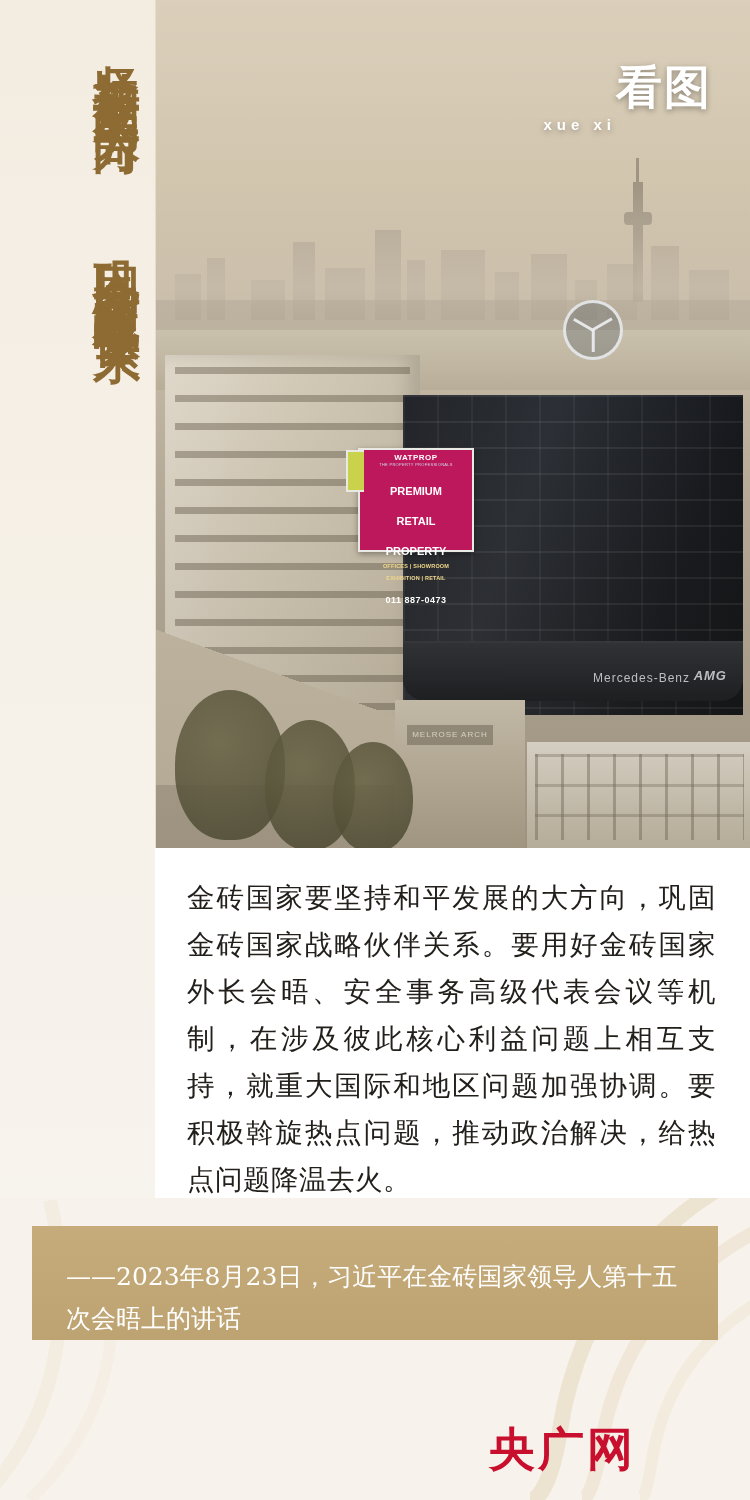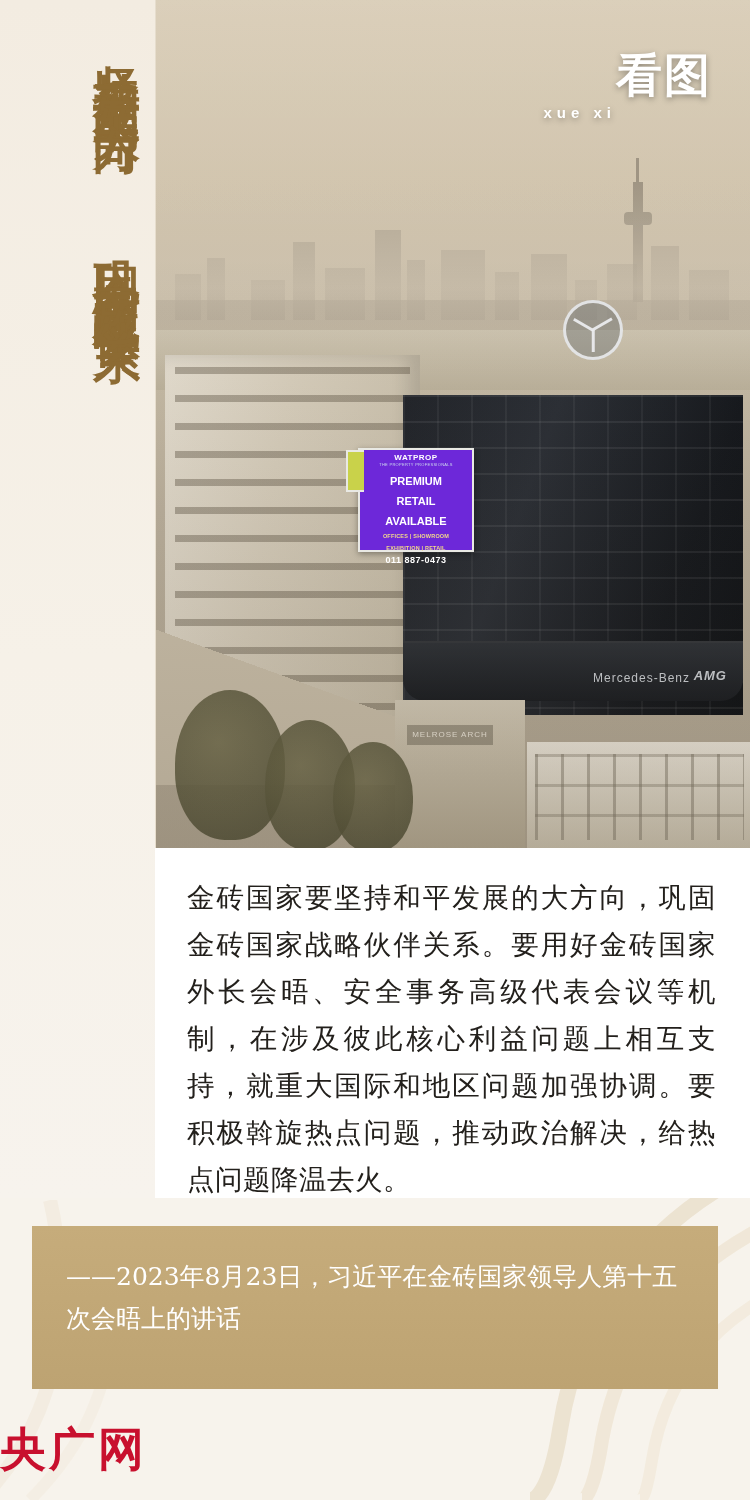--- a/index.html
+++ b/index.html
@@ -233,21 +233,21 @@
     transform-origin: top center;
   }
 
   
   .billboard {
     position: absolute;
     left: 358px;
     top: 448px;
     width: 112px;
     height: 100px;
-    background: #6d28d9;
+    background: #be185d;
     border: 2px solid #e9e9e4;
     z-index: 5;
     box-shadow: 0 2px 6px rgba(0,0,0,.35);
     font-family: "Liberation Sans", sans-serif;
   }
   .billboard .bb-top {
     color: #ffffff;
     text-align: center;
     font-size: 8px;
     font-weight: bold;
@@ -259,36 +259,36 @@
     text-align: center;
     font-size: 4px;
     letter-spacing: .3px;
   }
   .billboard .bb-mid {
     color: #ffffff;
     text-align: center;
     font-size: 11px;
     font-weight: bold;
     line-height: 12px;
-    margin-top: 8px;
+    margin-top: 18px;
   }
   .billboard .bb-line {
     color: #f2d98b;
     text-align: center;
     font-size: 5.5px;
     font-weight: bold;
     margin-top: 6px;
     letter-spacing: .2px;
   }
   .billboard .bb-phone {
     color: #ffffff;
     text-align: center;
     font-size: 9px;
     font-weight: bold;
-    margin-top: 4px;
+    margin-top: 14px;
     letter-spacing: .5px;
   }
   .bb-tab {
     position: absolute;
     left: -14px;
     top: 0;
     width: 16px;
     height: 38px;
     background: #c9d24a;
     border: 2px solid #e9e9e4;
@@ -341,21 +341,21 @@
   .photo-shade {
     position: absolute;
     inset: 0;
     background: linear-gradient(180deg, rgba(255,255,255,.05) 0%, rgba(0,0,0,0) 30%, rgba(60,50,35,.18) 100%);
   }
 
   
   .brandmark {
     position: absolute;
     right: 38px;
-    top: 52px;
+    top: 64px;
     z-index: 6;
     text-align: right;
     color: #ffffff;
     text-shadow: 0 2px 6px rgba(0,0,0,.35);
   }
   .brandmark .bm-row {
     display: flex;
     align-items: flex-end;
     justify-content: flex-end;
     gap: 10px;
@@ -403,21 +403,21 @@
     letter-spacing: .5px;
     text-align: justify;
   }
 
   
   .source {
     position: absolute;
     left: 32px;
     top: 1226px;
     width: 686px;
-    height: 163px;
+    height: 114px;
     background: linear-gradient(180deg, #c6ac7b 0%, #bda372 100%);
     z-index: 3;
     box-sizing: border-box;
     padding: 30px 34px;
   }
   .source p {
     margin: 0;
     font-family: "DejaVu Serif", "Liberation Serif", serif;
     font-size: 25px;
     line-height: 42px;
@@ -427,21 +427,21 @@
   
   .footer {
     position: absolute;
     left: 0;
     top: 1400px;
     width: 636px;
     height: 100px;
     z-index: 4;
     display: flex;
     align-items: center;
-    justify-content: flex-start;
+    justify-content: flex-end;
   }
   .footer-logo {
     font-family: "DejaVu Serif", "Liberation Serif", serif;
     font-weight: bold;
     font-size: 46px;
     letter-spacing: 3px;
     color: #c8102e;
   }
 </style>
 </head>
@@ -504,21 +504,21 @@
 
     <div class="photo-shade"></div>
   </div>
 
   <div class="billboard">
     <div class="bb-tab"></div>
     <div class="bb-top">WATPROP</div>
     <div class="bb-sub">THE PROPERTY PROFESSIONALS</div>
     <div class="bb-mid">PREMIUM</div>
     <div class="bb-mid">RETAIL</div>
-    <div class="bb-mid">AVAILABLE</div>
+    <div class="bb-mid">PROPERTY</div>
     <div class="bb-line">OFFICES | SHOWROOM</div>
     <div class="bb-line">EXHIBITION | RETAIL</div>
     <div class="bb-phone">011 887-0473</div>
   </div>
 
   <div class="brandmark">
     <div class="bm-row">
       <span class="bm-kan">看图</span>
     </div>
     <div class="bm-pinyin">xue xi</div>

